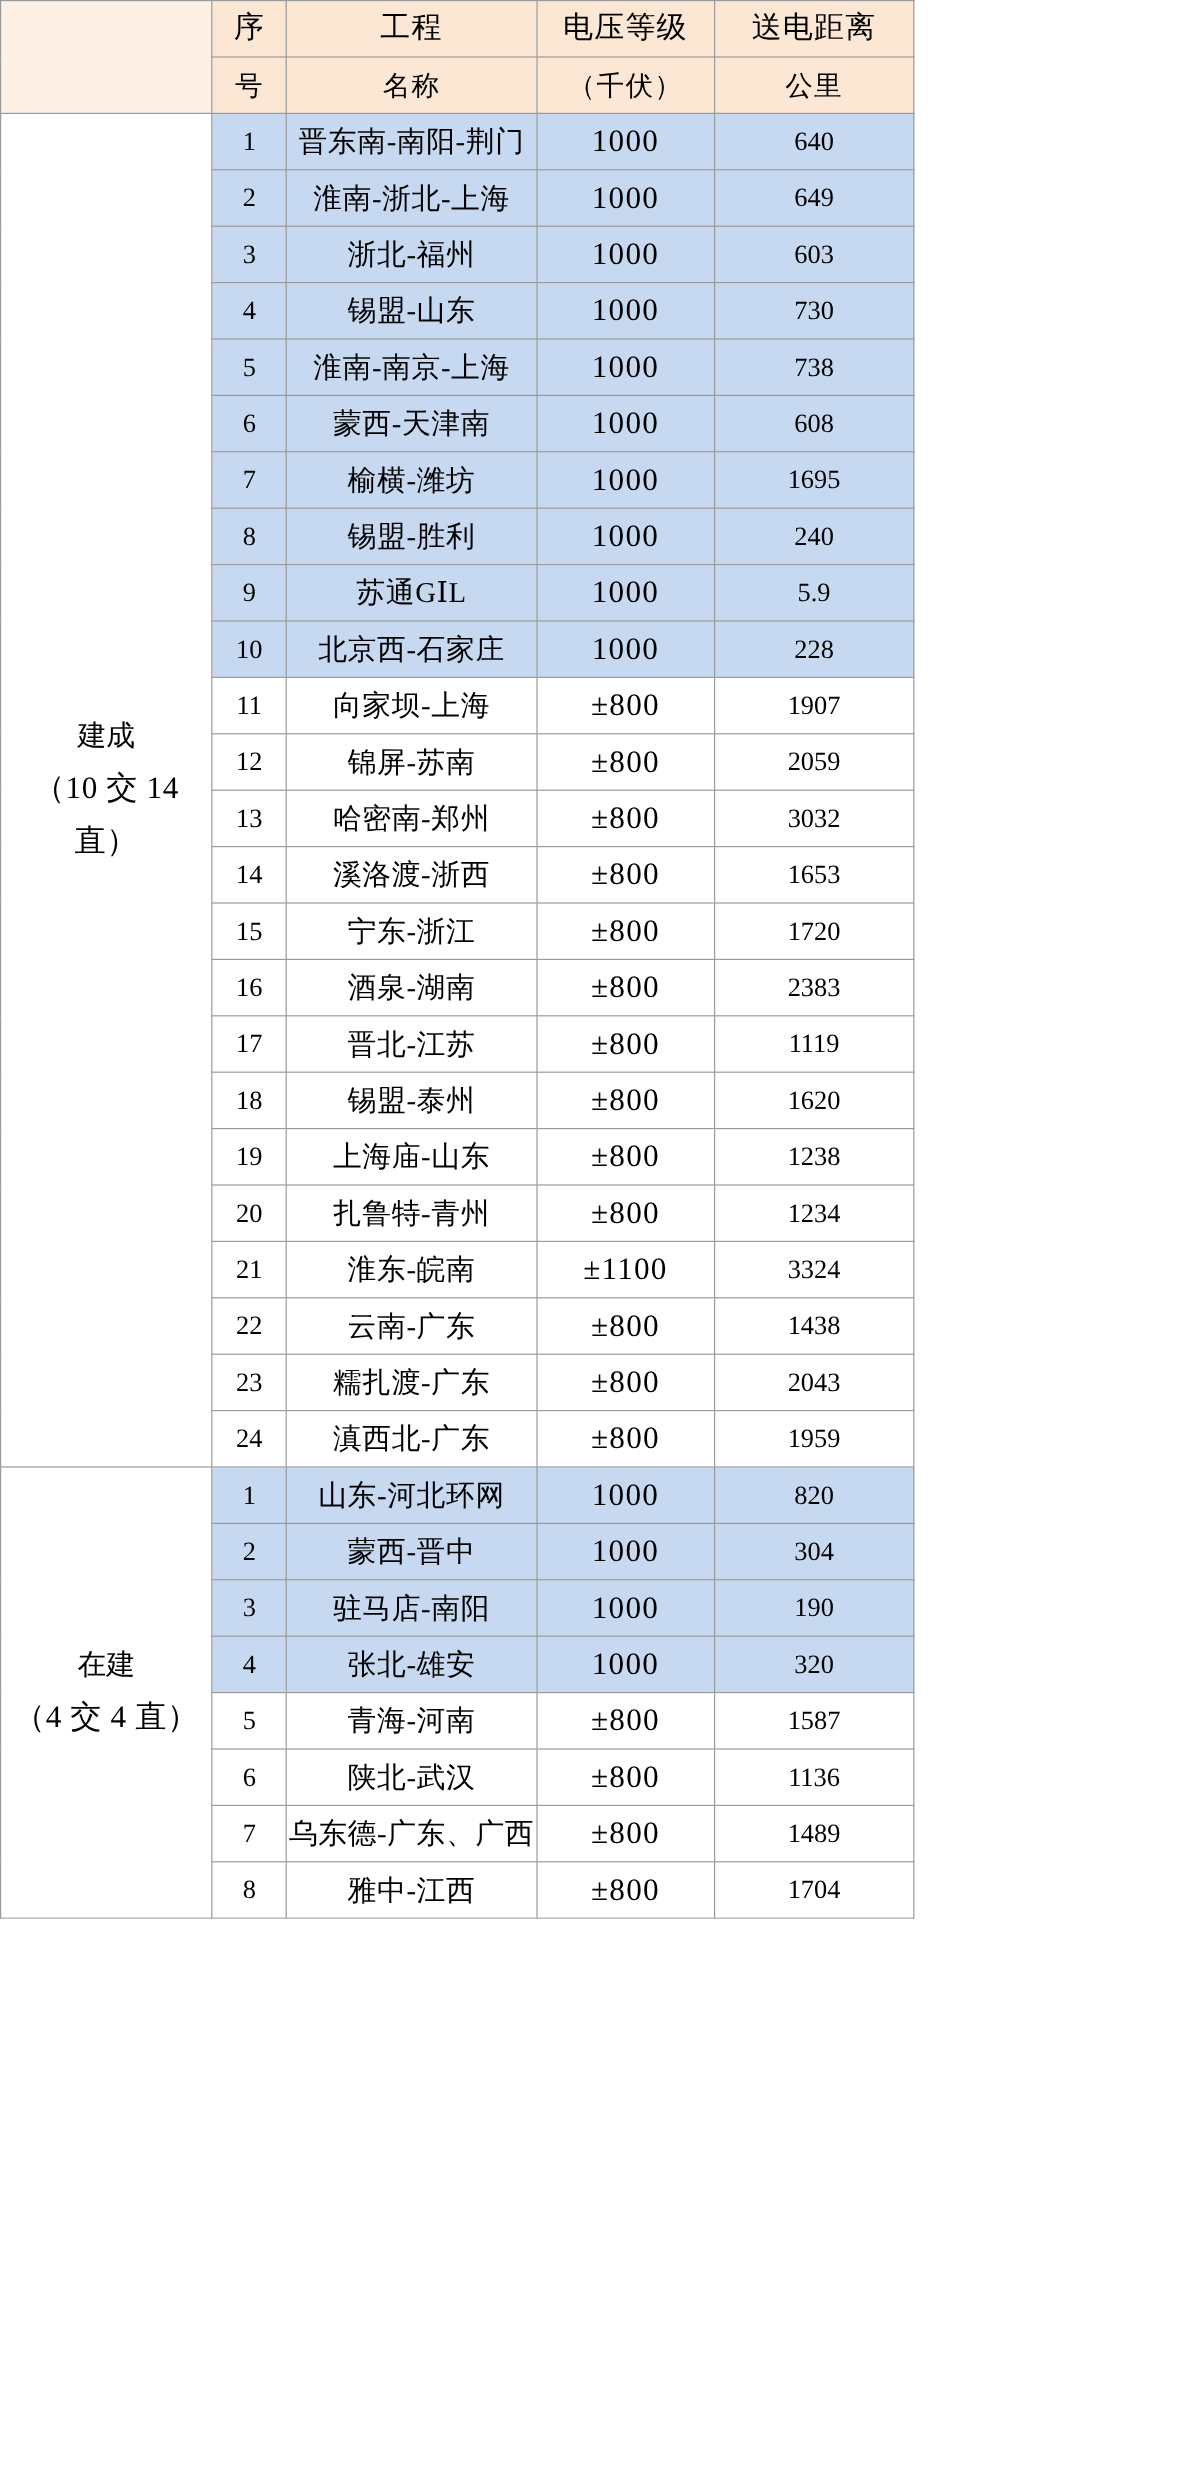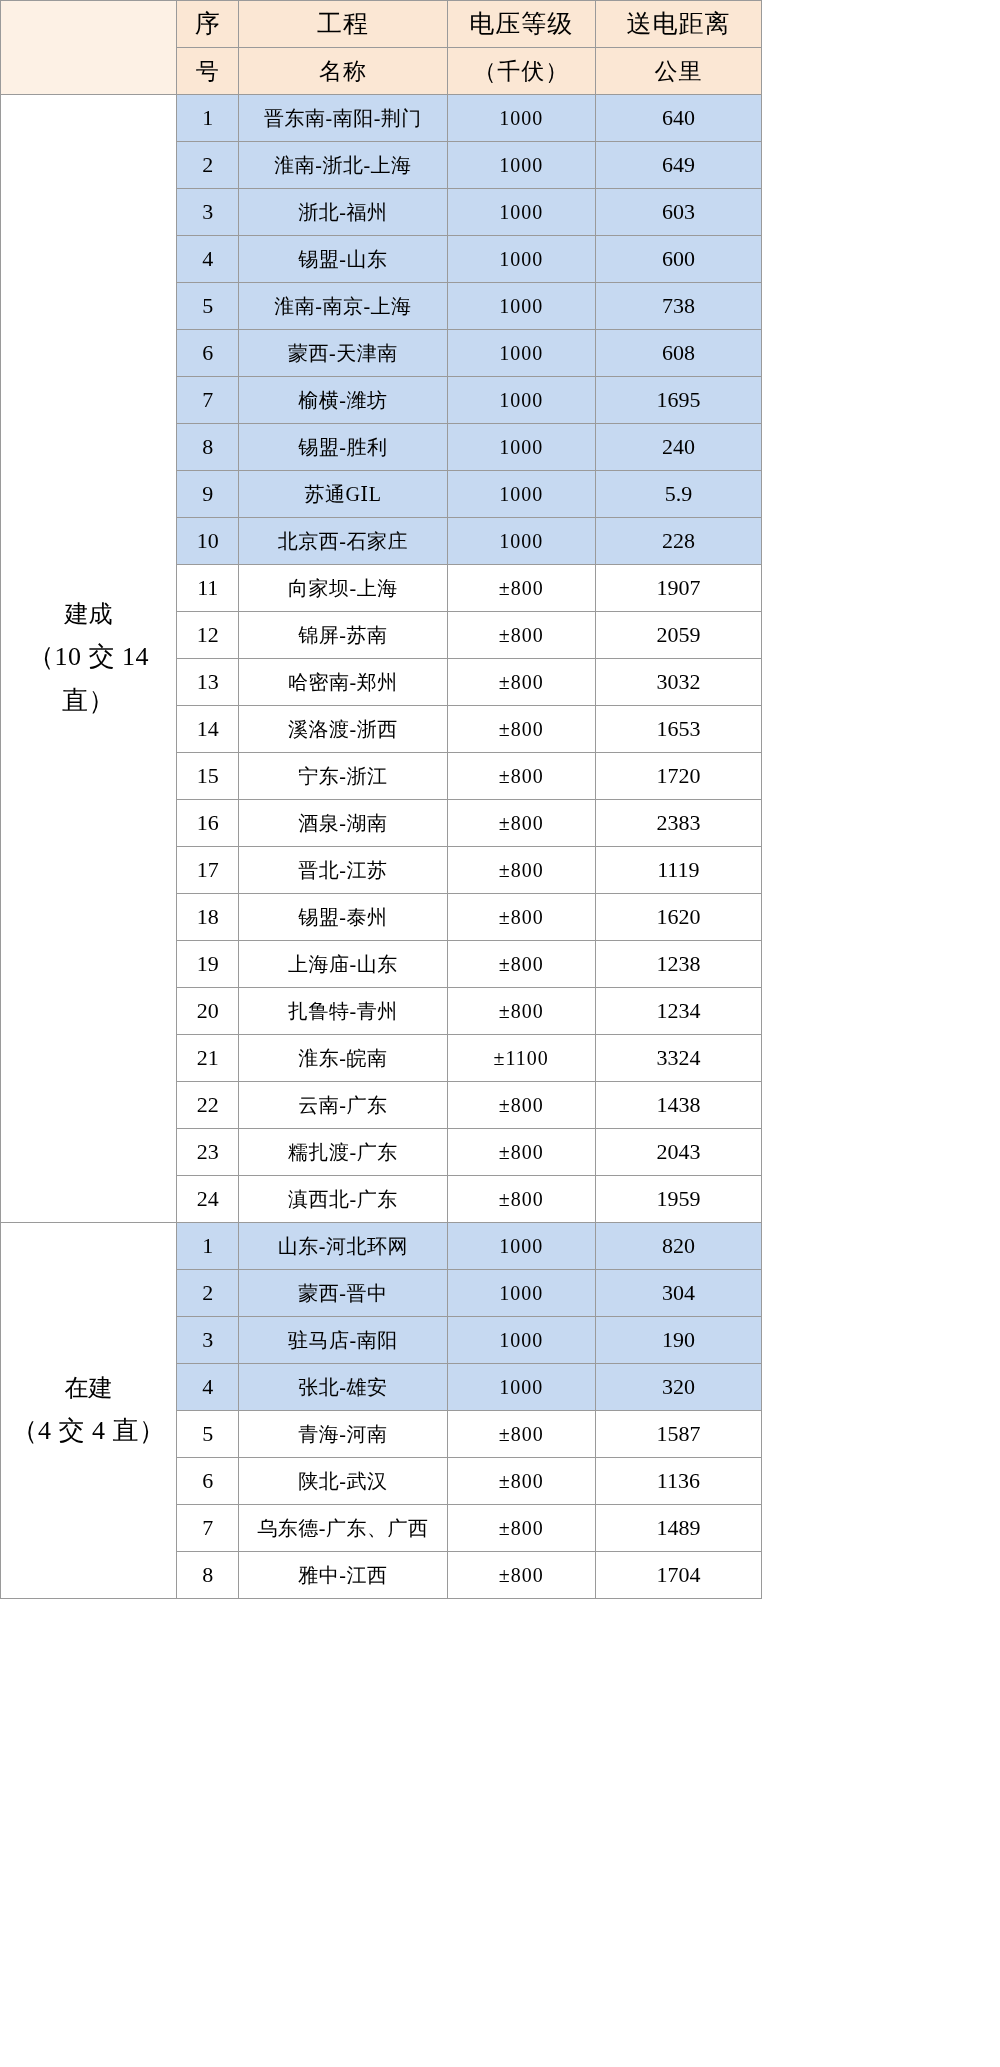--- a/index.html
+++ b/index.html
@@ -56,22 +56,22 @@
     height: 46px;
     letter-spacing: 1px;
   }
 
   
   tbody td {
     height: 46px;
     font-size: 23px;
   }
   td.idx { font-size: 22px; }
-  td.name { font-size: 20px; letter-spacing: 0.5px; }
-  td.volt { font-size: 20px; letter-spacing: 1px; }
+  td.name { font-size: 24px; letter-spacing: 0.5px; }
+  td.volt { font-size: 26px; letter-spacing: 1px; }
   td.dist { font-size: 22px; margin-top: 44px; }
 
   tr.ac td { background: #c6d9f1; }
   tr.dc td { background: #ffffff; }
 
   td.group {
     background: #ffffff !important;
     font-size: 24px;
     line-height: 1.7;
     font-weight: bold;
@@ -128,21 +128,21 @@
         <tr class="ac">
           <td class="idx">3</td>
           <td class="name">浙北-福州</td>
           <td class="volt">1000</td>
           <td class="dist">603</td>
         </tr>
         <tr class="ac">
           <td class="idx">4</td>
           <td class="name">锡盟-山东</td>
           <td class="volt">1000</td>
-          <td class="dist">600</td>
+          <td class="dist">730</td>
         </tr>
         <tr class="ac">
           <td class="idx">5</td>
           <td class="name">淮南-南京-上海</td>
           <td class="volt">1000</td>
           <td class="dist">738</td>
         </tr>
         <tr class="ac">
           <td class="idx">6</td>
           <td class="name">蒙西-天津南</td>

